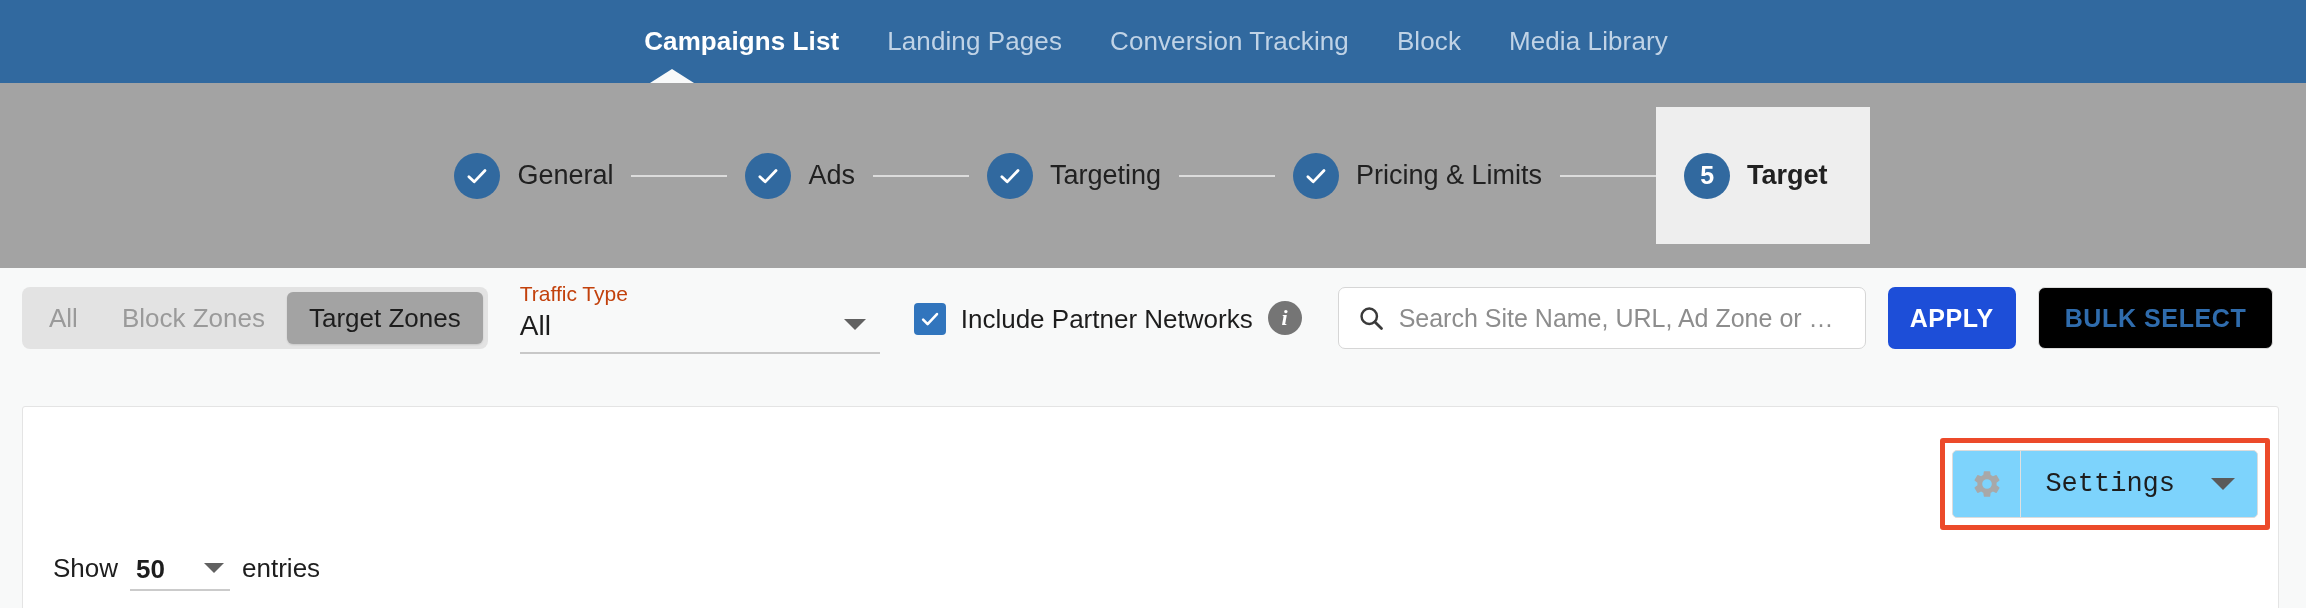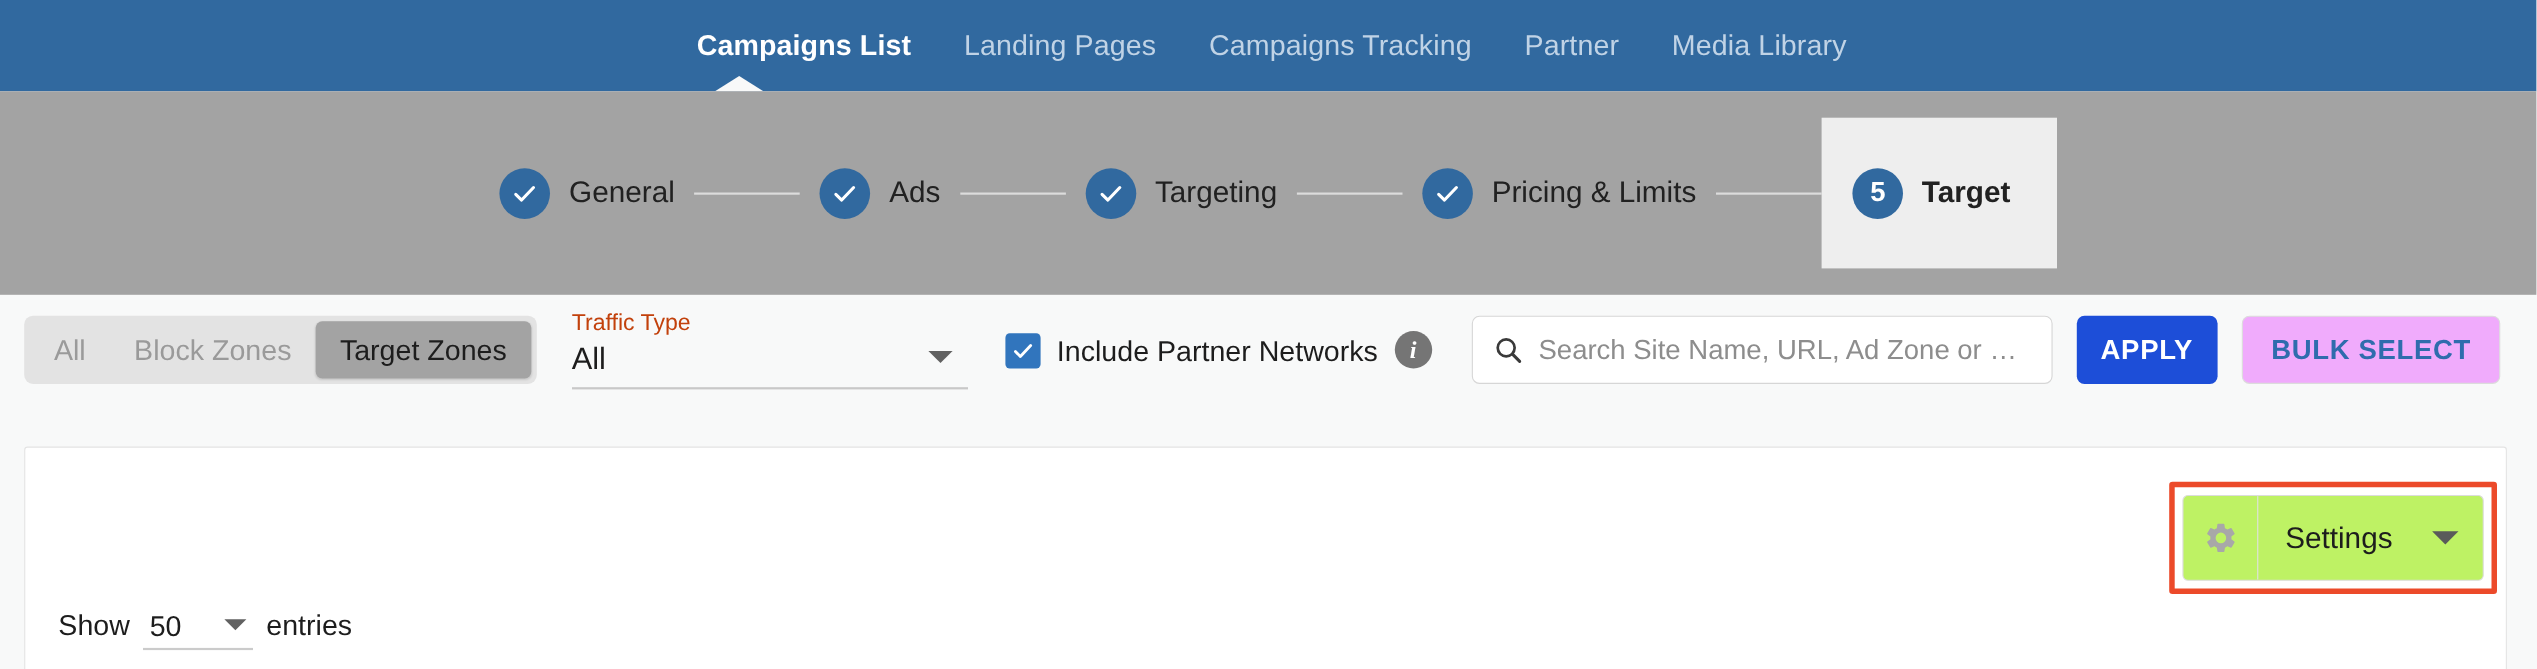--- a/index.html
+++ b/index.html
@@ -254,21 +254,21 @@
     font-family: "Liberation Sans", sans-serif;
     font-size: 25px;
     font-weight: bold;
     letter-spacing: .6px;
     cursor: pointer;
   }
   #bulk-btn {
     margin-left: 22px;
     height: 62px;
     padding: 0 26px;
-    background: #f0abfc;
+    background: #000000;
     color: #2f6cad;
     border: 1px solid #dcdcdc;
     border-radius: 7px;
     font-family: "Liberation Sans", sans-serif;
     font-size: 25px;
     font-weight: bold;
     letter-spacing: .6px;
     cursor: pointer;
   }
 
@@ -289,25 +289,26 @@
     position: absolute;
     right: 8px;
     top: 31px;
     border: 5px solid #ec4a2a;
     border-radius: 3px;
     padding: 7px;
   }
   #settings-control {
     display: flex;
     align-items: center;
-    height: 78px;
+    height: 68px;
     border: 1px solid #dcdcdc;
     border-radius: 5px;
-    background: #bef264;
+    background: #7dd3fc;
     overflow: hidden;
+    font-family: Liberation Mono, monospace;
   }
   #gear-cell {
     width: 68px; height: 100%;
     display: flex;
     align-items: center;
     justify-content: center;
     border-right: 1px solid #e0e0e0;
     cursor: pointer;
   }
   #settings-cell {
@@ -345,20 +346,21 @@
   }
   #entries-select {
     position: relative;
     margin: 0 12px;
     width: 100px;
     height: 42px;
     border-bottom: 2px solid #cbcbcb;
     display: flex;
     align-items: center;
     cursor: pointer;
+    font-weight: bold;
   }
   #entries-value {
     font-size: 26px;
     color: #1d1d1d;
     margin-left: 6px;
   }
   #entries-caret {
     position: absolute;
     right: 6px;
     top: 14px;
@@ -373,22 +375,22 @@
     line-height: 38px;
   }
 </style>
 </head>
 <body>
 
 <div id="topnav">
   <div id="topnav-inner">
     <div class="navtab active">Campaigns List</div>
     <div class="navtab">Landing Pages</div>
-    <div class="navtab">Campaigns Tracking</div>
-    <div class="navtab">Partner</div>
+    <div class="navtab">Conversion Tracking</div>
+    <div class="navtab">Block</div>
     <div class="navtab">Media Library</div>
   </div>
   <div id="nav-arrow"></div>
 </div>
 
 <div id="stepper-wrap">
   <div id="stepper">
 
     <div class="step">
       <div class="bubble">

